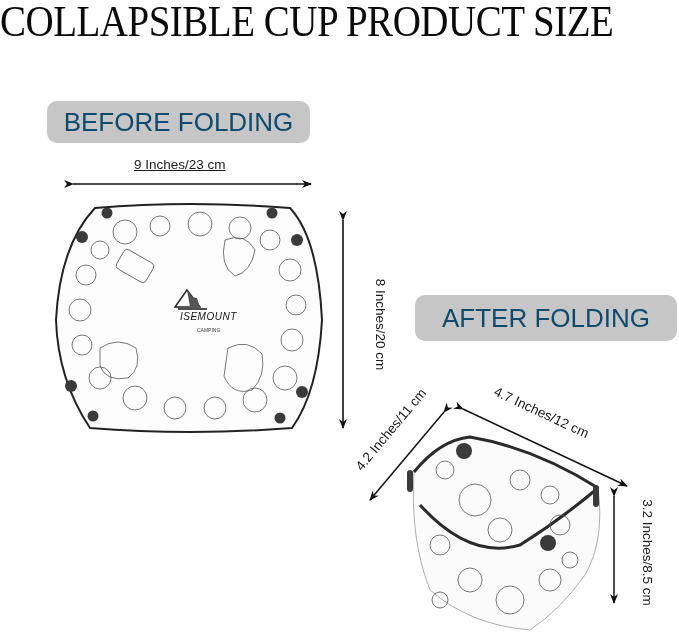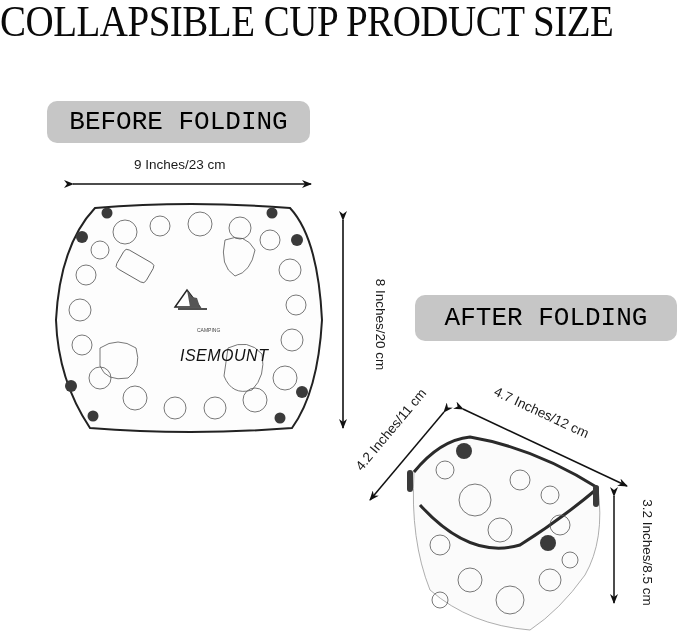--- a/index.html
+++ b/index.html
@@ -1,31 +1,31 @@
 <!DOCTYPE html>
 <html><head>
   <meta charset="utf-8">
   <style>
     html, body { margin:0; padding:0; background:#ffffff; }
     body { width:679px; height:637px; position:relative; overflow:hidden; font-family:"Liberation Sans", sans-serif; color:#111; }
     .title { position:absolute; left:0; top:-4px; font-family:"Liberation Serif", "DejaVu Serif", serif; font-size:39px; letter-spacing:-0.5px; white-space:nowrap; color:#0a0a0a; transform:scaleY(1.12); transform-origin:top left; }
-    .pill { position:absolute; background:#c6c6c6; border-radius:10px; font-family:Liberation Mono, monospace; color:#000000; display:flex; align-items:center; justify-content:center; white-space:nowrap; }
+    .pill { position:absolute; background:#c6c6c6; border-radius:10px; font-family:Liberation Sans, sans-serif; color:#0c4a6e; display:flex; align-items:center; justify-content:center; white-space:nowrap; }
     .pill-before { left:47px; top:101px; width:263px; height:42px; font-size:26px; }
     .pill-after { left:415px; top:295px; width:262px; height:46px; font-size:26px; }
     .dim { position:absolute; font-size:13.5px; color:#1a1a1a; white-space:nowrap; }
     svg { position:absolute; left:0; top:0; }
   </style>
 </head>
 <body>
 
 <div class="title">COLLAPSIBLE CUP PRODUCT SIZE</div>
 
 <div class="pill pill-before">BEFORE FOLDING</div>
 
-<div class="dim" style="left:134px; top:157px;">9 Inches/23 cm</div>
+<div class="dim" style="left:134px; top:157px;text-decoration:underline;">9 Inches/23 cm</div>
 
 <svg width="679" height="637" viewBox="0 0 679 637">
   <defs>
     <marker id="ah" markerWidth="10" markerHeight="8" refX="9" refY="4" orient="auto" markerUnits="userSpaceOnUse">
       <path d="M0,0 L10,4 L0,8 L3,4 Z" fill="#111"></path>
     </marker>
   </defs>
 
   <g>
     <line x1="73" y1="184" x2="311" y2="184" stroke="#111" stroke-width="1.6" marker-start="url(#ah)" marker-end="url(#ah)"></line>
@@ -121,14 +121,14 @@
 <div class="dim" style="left:335px; top:317px; transform:rotate(90deg); transform-origin:center;">8 Inches/20 cm</div>
 
 <div class="pill pill-after">AFTER FOLDING</div>
 
 <div class="dim" style="left:340px; top:422px; transform:rotate(-50deg); transform-origin:center;">4.2 Inches/11 cm</div>
 
 <div class="dim" style="left:490px; top:405px; transform:rotate(25deg); transform-origin:center;">4.7 Inches/12 cm</div>
 
 <div class="dim" style="left:594px; top:545px; transform:rotate(90deg); transform-origin:center;">3.2 Inches/8.5 cm</div>
 
-<div style="position:absolute; left:180px; top:311px; font-size:16px; font-style:italic; letter-spacing:0.5px;margin-top:36px;">ISEMOUNT</div>
+<div style="position:absolute; left:180px; top:311px; font-size:10px; font-style:italic; letter-spacing:0.5px;">ISEMOUNT</div>
 <div style="position:absolute; left:197px; top:327px; font-size:5px; color:#444;">CAMPING</div>
 
 </body></html>

